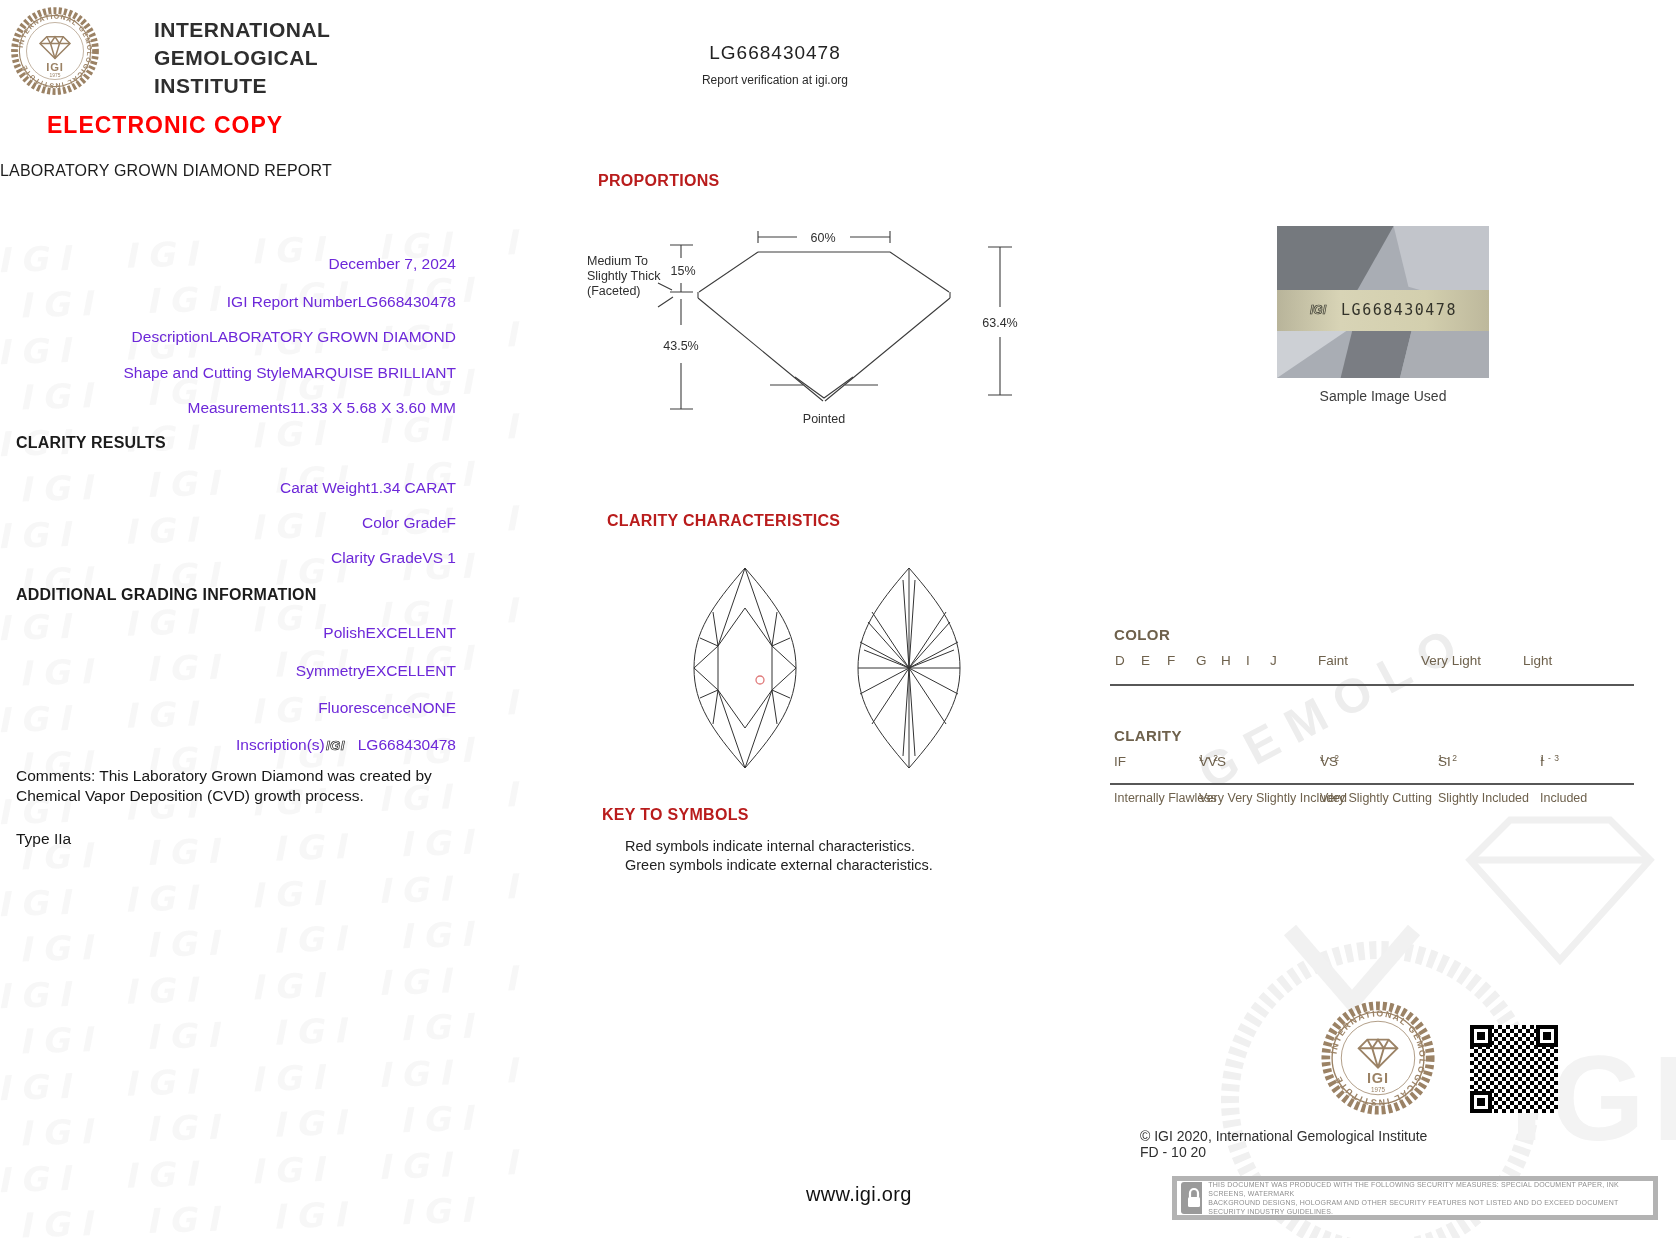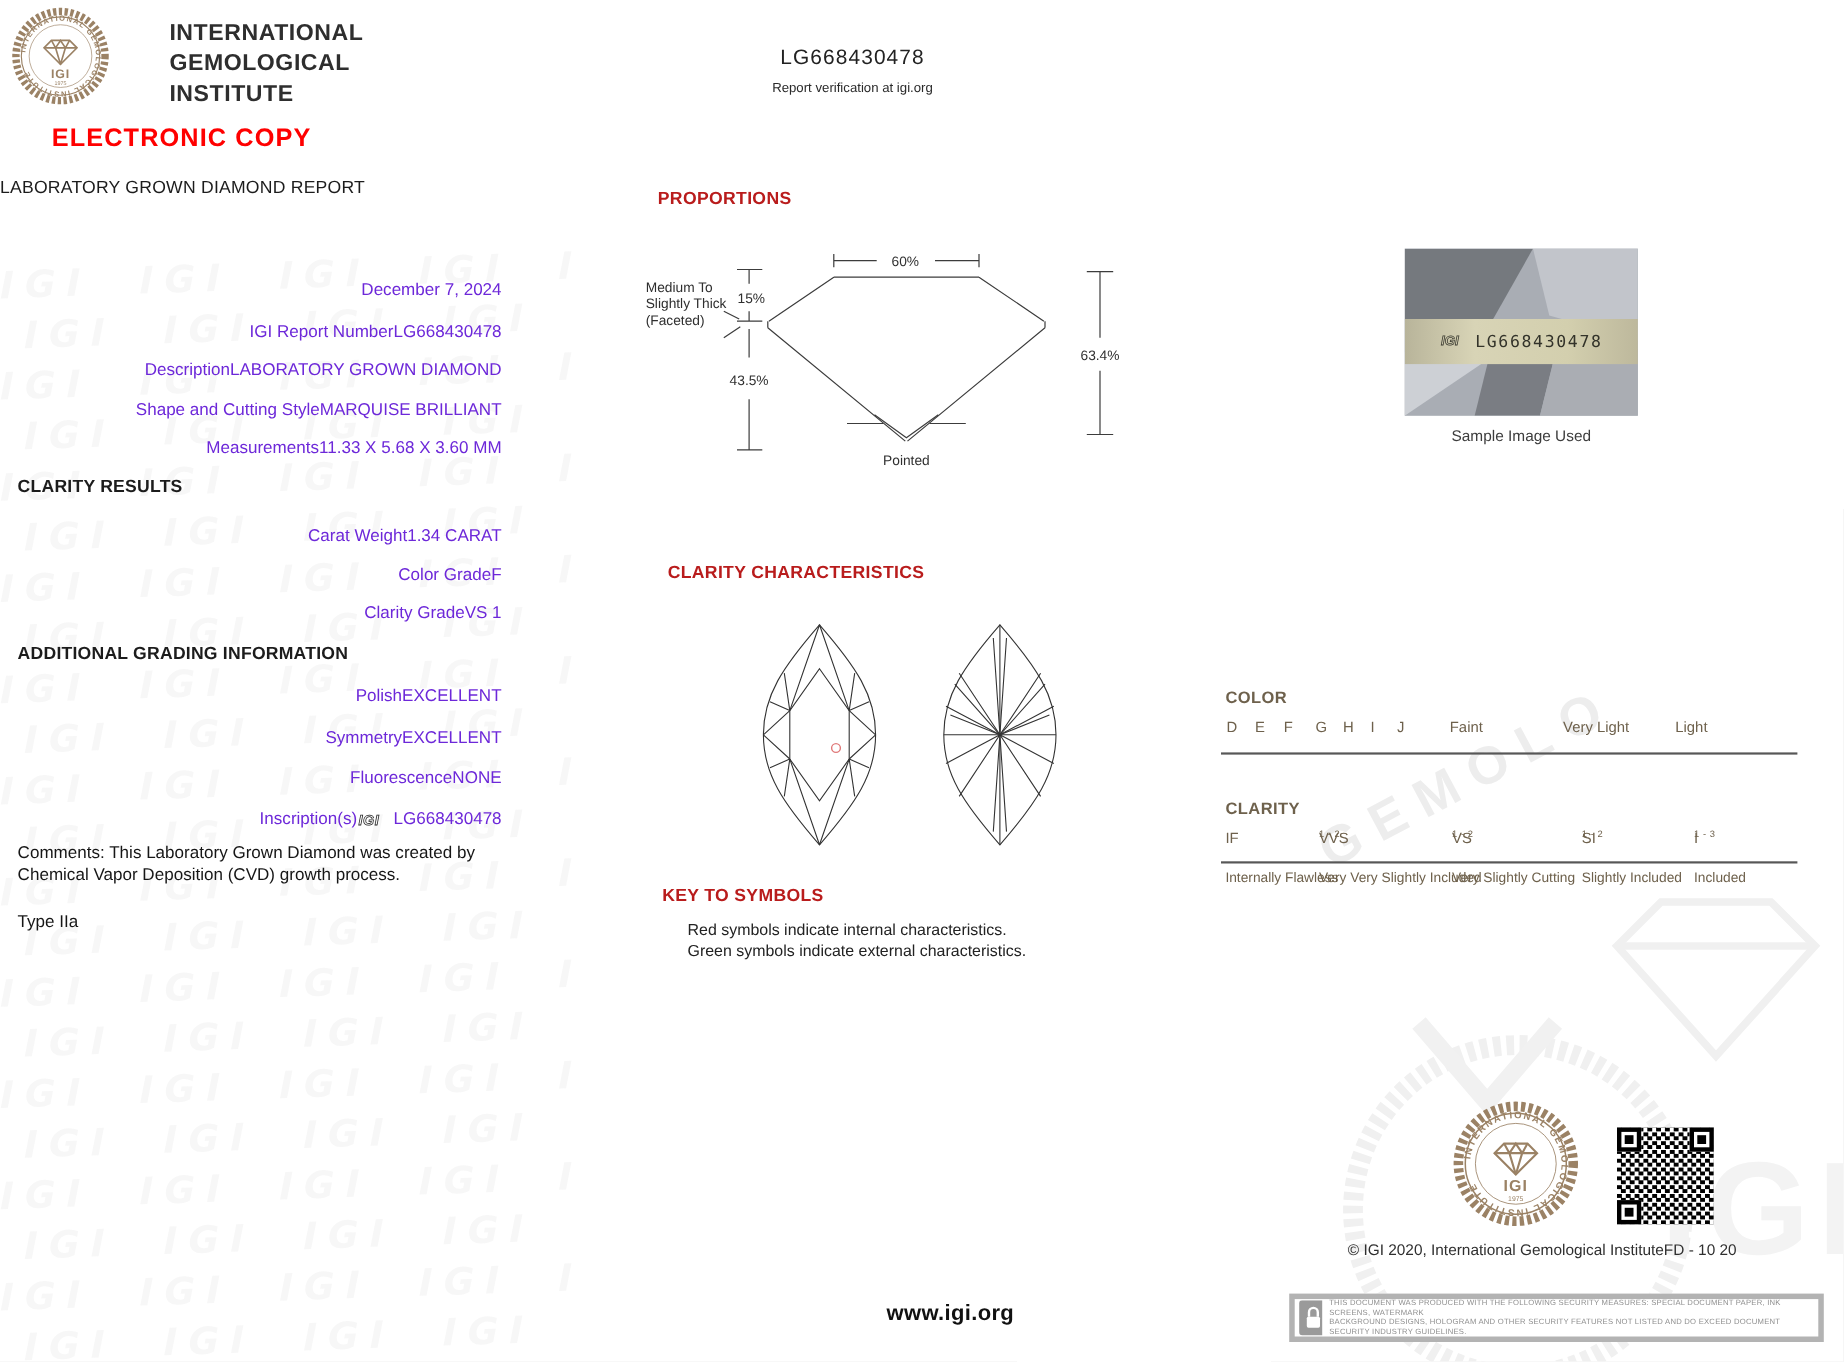--- a/index.html
+++ b/index.html
@@ -57,23 +57,23 @@
   .cgrade sup { font-size:8.5px; position:relative; top:-1px; letter-spacing:0.5px; }
   .cdesc { position:absolute; top:0; font-size:12.5px; line-height:15px; color:#6e614c; }
 
   
   .seal-lg { position:absolute; left:1320px; top:1000px; width:116px; height:116px; }
   .qr { position:absolute; left:1470px; top:1025px; width:88px; height:88px;
         background:repeating-conic-gradient(#000 0 25%, #fff 0 50%) 0 0/8px 8px; }
   .qr .fp { position:absolute; width:22px; height:22px; background:#fff; border:4px solid #000; }
   .qr .fp::after { content:''; position:absolute; left:3px; top:3px; width:8px; height:8px; background:#000; }
   .fp1 { left:0; top:0; } .fp2 { right:0; top:0; } .fp3 { left:0; bottom:0; }
-  .copy-row { position:absolute; left:1140px; top:1128px; width:524px; display:flex; justify-content:center;
-              font-size:14px; color:#2f2f2f; }
-  .site { position:absolute; left:806px; top:1183px; font-size:20px; font-weight:bold; color:#111; letter-spacing:0.3px; }
+  .copy-row { position:absolute; left:1140px; top:1128px; width:524px; display:flex; justify-content:flex-start;
+              font-size:14px; color:#2f2f2f;flex-direction:column; }
+  .site { position:absolute; left:806px; top:1183px; font-size:20px; font-weight:normal; color:#111; letter-spacing:0.3px; }
   .sec-strip { position:absolute; left:1172px; top:1176px; width:486px; height:44px; border:5px solid #b3b3b3;
                background:#fff; display:flex; align-items:center; gap:6px; padding:2px 4px; }
   .sec-text { font-size:7px; line-height:9px; color:#8f8f8f; letter-spacing:0.2px; }
 </style>
 </head>
 <body>
 
 <div id="page">
 
   <svg width="0" height="0" style="position:absolute" aria-hidden="true">

